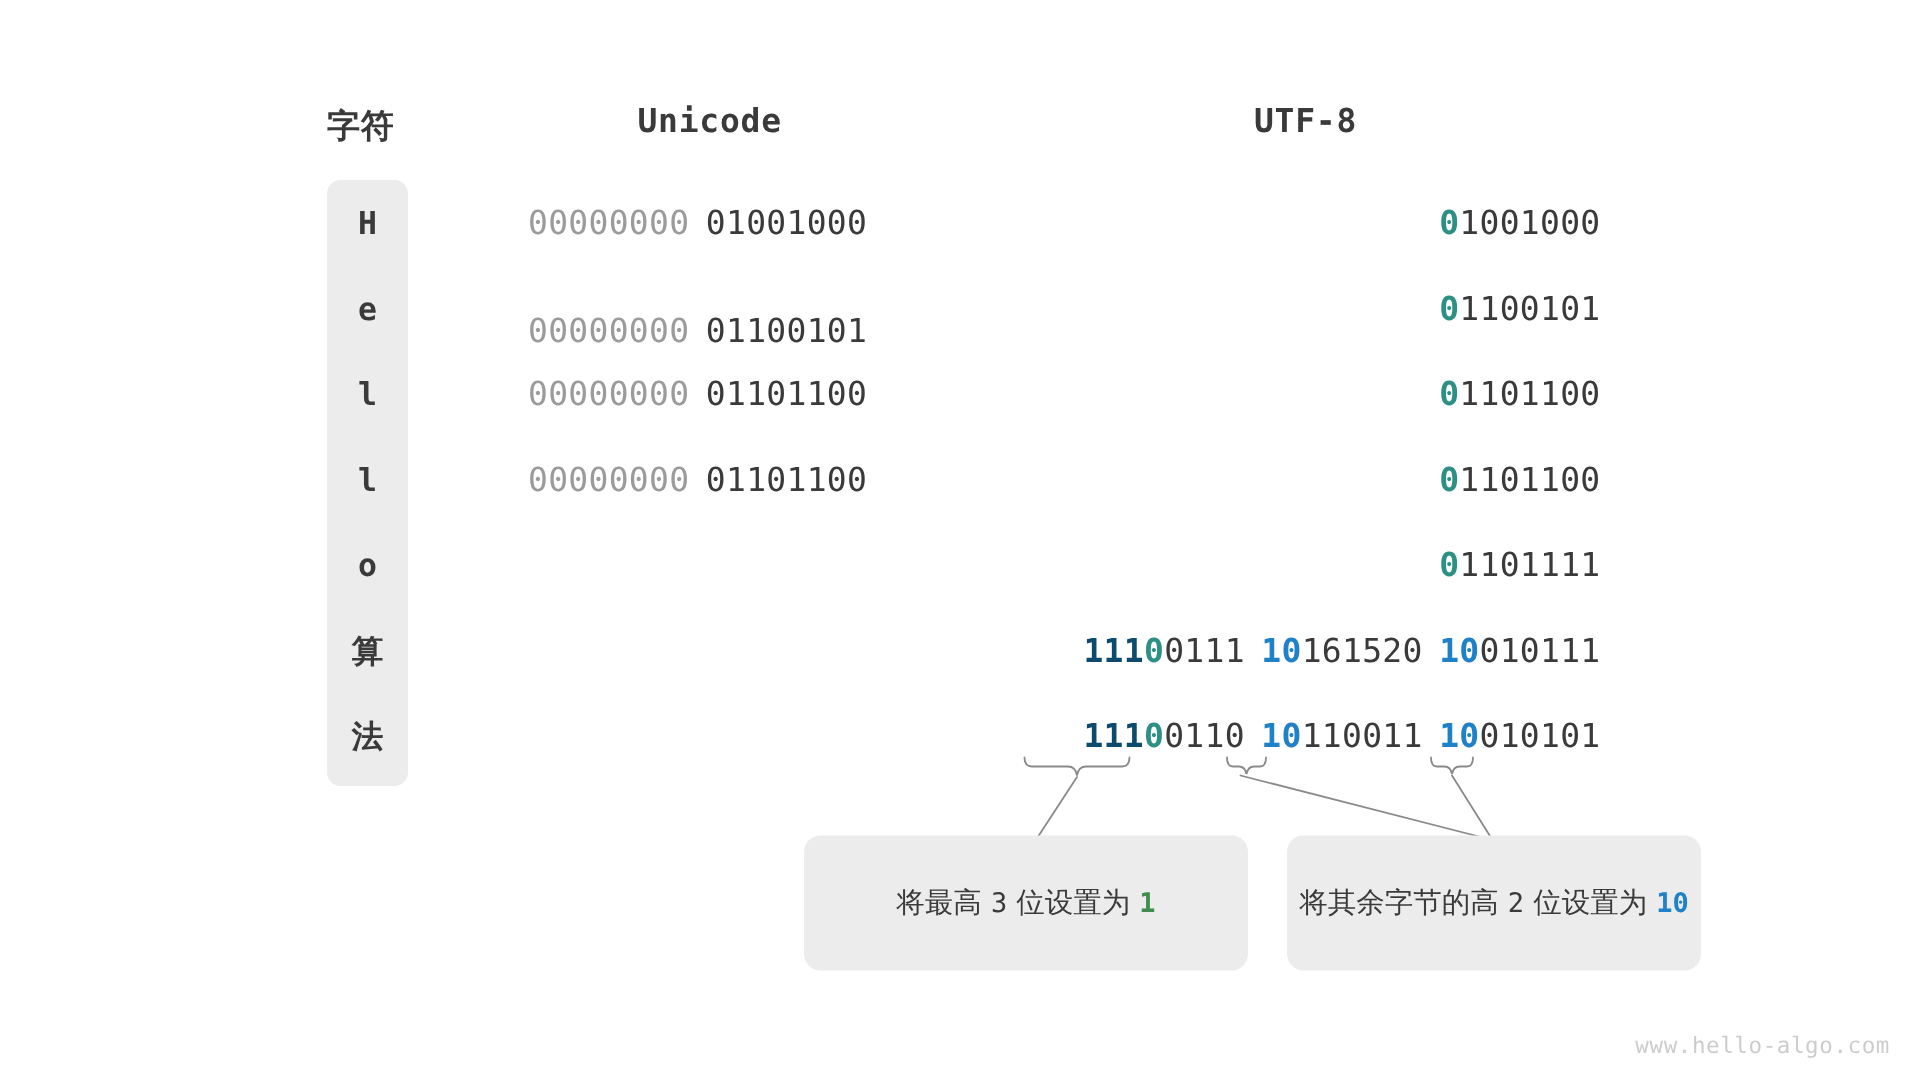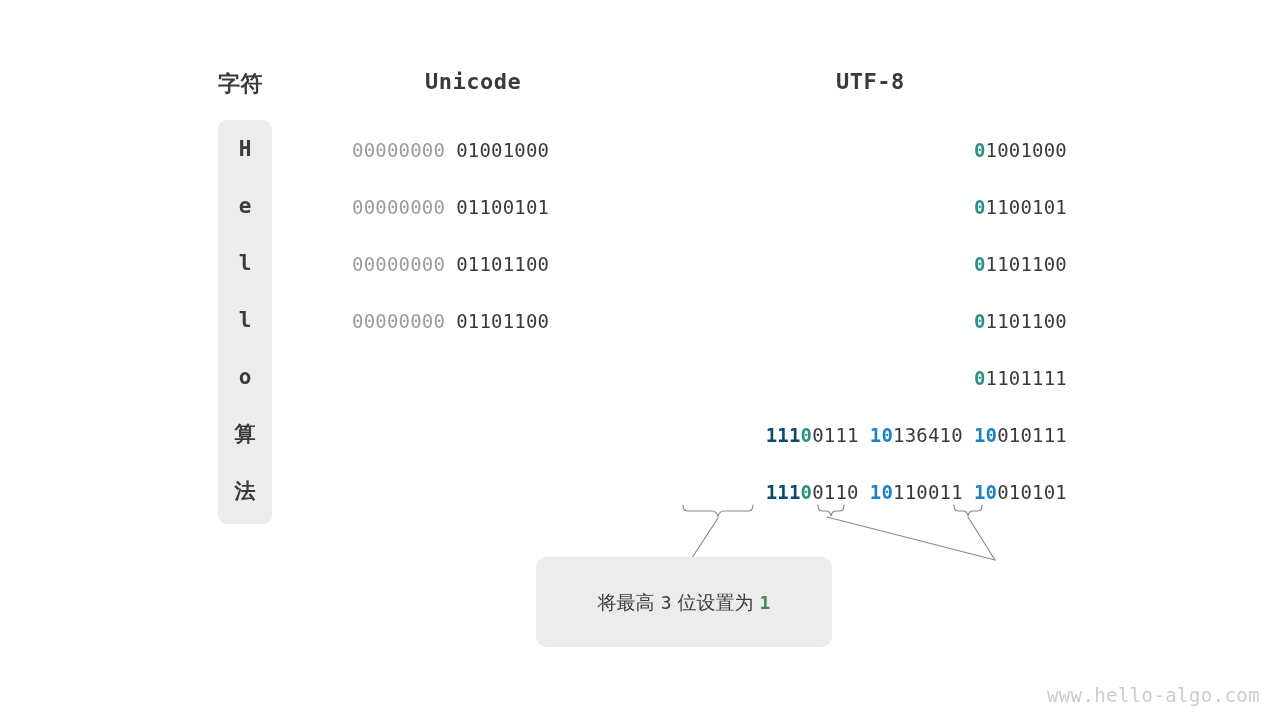--- a/index.html
+++ b/index.html
@@ -59,21 +59,21 @@
     font-size: 21px;
     color: #3a3a3a;
   }
 
   
   .bin-row {
     position: absolute;
     height: 28px;
     line-height: 28px;
     font-family: "DejaVu Sans Mono", "Liberation Mono", monospace;
-    font-size: 19px;
+    font-size: 22px;
     color: #3a3a3a;
     white-space: pre;
     letter-spacing: 0.2px;
   }
   .uni-row { left: 352px; }
   .utf-row { right: 213px; text-align: right; }
 
   .b-dim   { color: #9b9b9b; }
   .b-dark  { color: #3a3a3a; }
   .b-green { color: #0c4a6e; font-weight: bold; }
@@ -124,21 +124,21 @@
     font-size: 18px;
     color: #1f81c7;
   }
 
   
   #watermark {
     position: absolute;
     right: 20px;
     bottom: 14px;
     font-family: "DejaVu Sans Mono", "Liberation Mono", monospace;
-    font-size: 19px;
+    font-size: 15px;
     color: #cccccc;
     letter-spacing: 0.4px;
   }
 </style>
 </head>
 <body>
 
 <div id="stage">
 
   <div class="col-header" id="hdr-char">字符</div>
@@ -149,30 +149,30 @@
     <div class="char-cell" style="top:1px">H</div>
     <div class="char-cell" style="top:58px">e</div>
     <div class="char-cell" style="top:115px">l</div>
     <div class="char-cell" style="top:172px">l</div>
     <div class="char-cell" style="top:229px">o</div>
     <div class="char-cell" style="top:286px">算</div>
     <div class="char-cell" style="top:343px">法</div>
   </div>
 
   <div class="bin-row uni-row" style="top:136px"><span class="b-dim">00000000</span><span class="gap"></span><span class="b-dark">01001000</span></div>
-  <div class="bin-row uni-row" style="top:193px"><span class="b-dim">00000000</span><span class="gap"></span><span class="b-dark">01100101</span></div>
+  <div class="bin-row uni-row" style="top:208px"><span class="b-dim">00000000</span><span class="gap"></span><span class="b-dark">01100101</span></div>
   <div class="bin-row uni-row" style="top:250px"><span class="b-dim">00000000</span><span class="gap"></span><span class="b-dark">01101100</span></div>
   <div class="bin-row uni-row" style="top:307px"><span class="b-dim">00000000</span><span class="gap"></span><span class="b-dark">01101100</span></div>
 
   <div class="bin-row utf-row" style="top:136px"><span class="b-teal">0</span><span class="b-dark">1001000</span></div>
   <div class="bin-row utf-row" style="top:193px"><span class="b-teal">0</span><span class="b-dark">1100101</span></div>
   <div class="bin-row utf-row" style="top:250px"><span class="b-teal">0</span><span class="b-dark">1101100</span></div>
   <div class="bin-row utf-row" style="top:307px"><span class="b-teal">0</span><span class="b-dark">1101100</span></div>
   <div class="bin-row utf-row" style="top:364px"><span class="b-teal">0</span><span class="b-dark">1101111</span></div>
-  <div class="bin-row utf-row" style="top:421px"><span class="b-green">111</span><span class="b-teal">0</span><span class="b-dark">0111</span><span class="gap"></span><span class="b-blue">10</span><span class="b-dark">136410</span><span class="gap"></span><span class="b-blue">10</span><span class="b-dark">010111</span></div>
+  <div class="bin-row utf-row" style="top:421px"><span class="b-green">111</span><span class="b-teal">0</span><span class="b-dark">0111</span><span class="gap"></span><span class="b-blue">10</span><span class="b-dark">161520</span><span class="gap"></span><span class="b-blue">10</span><span class="b-dark">010111</span></div>
   <div class="bin-row utf-row" style="top:478px"><span class="b-green">111</span><span class="b-teal">0</span><span class="b-dark">0110</span><span class="gap"></span><span class="b-blue">10</span><span class="b-dark">110011</span><span class="gap"></span><span class="b-blue">10</span><span class="b-dark">010101</span></div>
 
   <svg id="connectors" viewBox="0 0 1280 720">
     <g fill="none" stroke="#8a8a8a" stroke-width="1.2" stroke-linecap="round">
 
       <path d="M683,505 q0,6 5,6 h24 q5,0 6,6 q1,-6 6,-6 h24 q5,0 5,-6"></path>
 
       <path d="M718,518 L686,567"></path>
 
       <path d="M818,505 q0,6 4,6 h4 q4,0 5,5 q1,-5 5,-5 h4 q4,0 4,-6"></path>
@@ -181,16 +181,20 @@
 
       <path d="M827,517 L995,560"></path>
       <path d="M968,517 L995,560"></path>
     </g>
   </svg>
 
   <div class="callout" id="callout-len">
     <div class="line"><span>将最高 </span><span class="mono-num">3</span><span> 位设置为 </span><span class="hl-green">1</span></div>
   </div>
 
+  <div class="callout" id="callout-cont">
+    <div class="line"><span>将其余字节的高 </span><span class="mono-num">2</span><span> 位</span></div>
+    <div class="line"><span>设置为 </span><span class="hl-blue">10</span></div>
+  </div>
 
   <div id="watermark">www.hello-algo.com</div>
 
 </div>
 
 </body></html>

